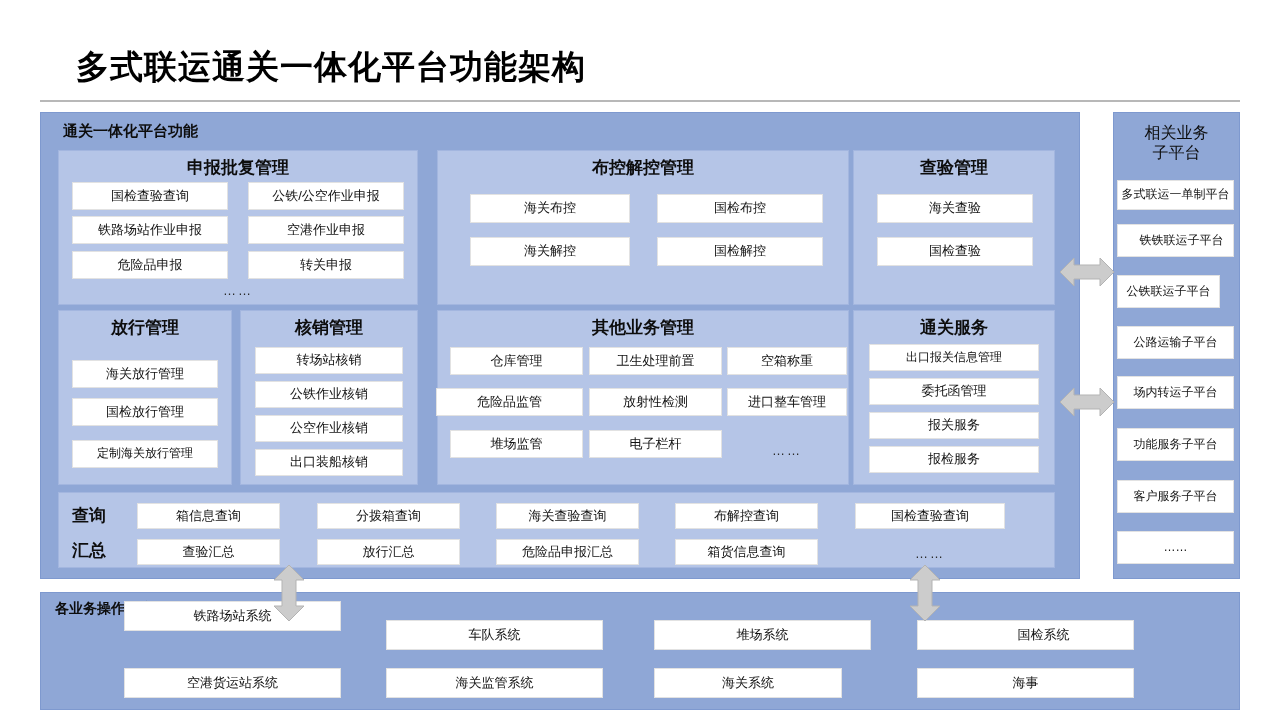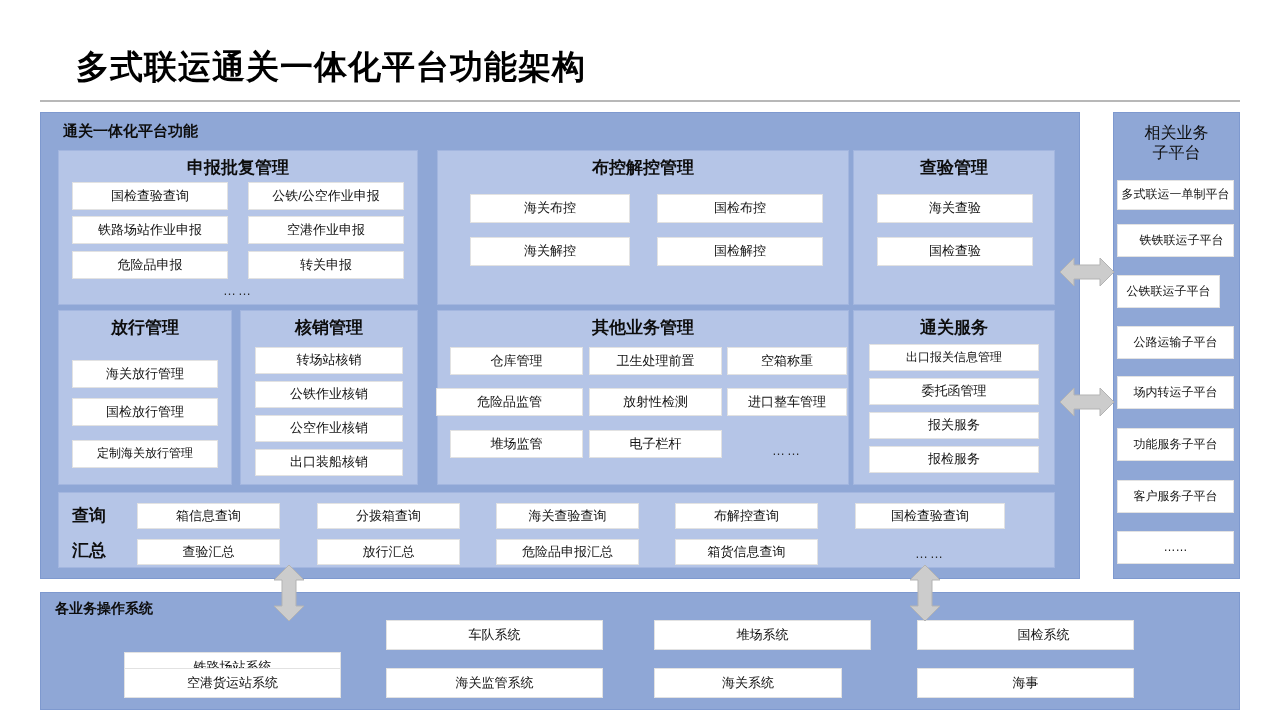--- a/index.html
+++ b/index.html
@@ -253,21 +253,21 @@
   <div class="chip small" style="left:1117px; top:275px; width:103px; height:33px;">公铁联运子平台</div>
   <div class="chip small" style="left:1117px; top:326px; width:117px; height:33px;">公路运输子平台</div>
   <div class="chip small" style="left:1117px; top:376px; width:117px; height:33px;">场内转运子平台</div>
   <div class="chip small" style="left:1117px; top:428px; width:117px; height:33px;">功能服务子平台</div>
   <div class="chip small" style="left:1117px; top:480px; width:117px; height:33px;">客户服务子平台</div>
   <div class="chip small" style="left:1117px; top:531px; width:117px; height:33px;">……</div>
 
   <div class="outer-panel" id="bottom-panel" style="left:40px; top:592px; width:1200px; height:118px;">
     <div id="bottom-heading">各业务操作系统</div>
   </div>
-  <div class="chip" style="left:124px; top:652px; width:217px; height:30px;">铁路场站系统</div>
+  <div class="chip" style="left:124px; top:601px; width:217px; height:30px;">铁路场站系统</div>
   <div class="chip" style="left:386px; top:620px; width:217px; height:30px;">车队系统</div>
   <div class="chip" style="left:654px; top:620px; width:217px; height:30px;">堆场系统</div>
   <div class="chip" style="left:917px; top:620px; width:217px; height:30px;padding-left:36px;">国检系统</div>
 
   <div class="chip" style="left:124px; top:668px; width:217px; height:30px;">空港货运站系统</div>
   <div class="chip" style="left:386px; top:668px; width:217px; height:30px;">海关监管系统</div>
   <div class="chip" style="left:654px; top:668px; width:188px; height:30px;">海关系统</div>
   <div class="chip" style="left:917px; top:668px; width:217px; height:30px;">海事</div>
 
   <svg class="arrow" style="left:1060px; top:255px;" width="54" height="34" viewBox="0 0 54 34">

